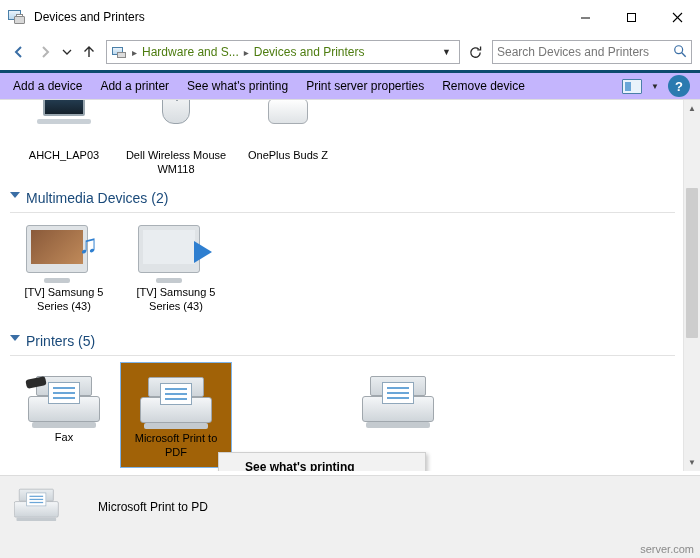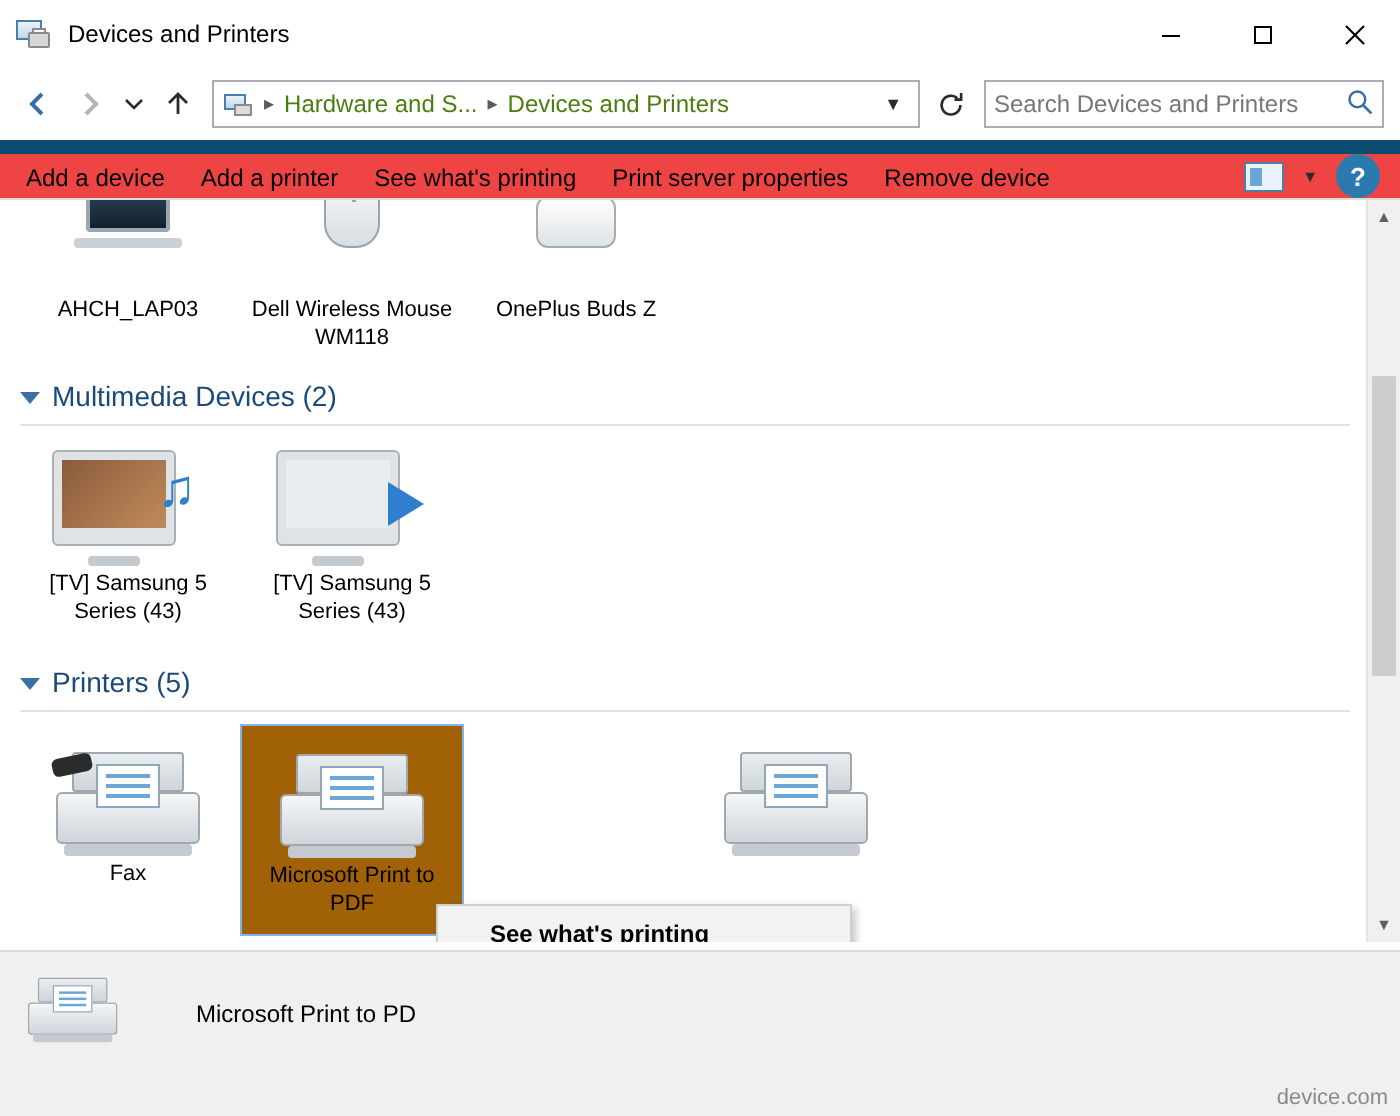--- a/index.html
+++ b/index.html
@@ -80,23 +80,23 @@
   }
   .searchbox {
     width:200px; height:24px; border:1px solid #abadb3; background:#fff;
     display:flex; align-items:center; padding:0 4px; margin-left:4px;
   }
   .searchbox .ph { color:#777; font-size:12px; flex:1 1 auto; white-space:nowrap; overflow:hidden; }
   .searchbox .mag { color:#3a6ea5; }
 
   
   .cmdbar {
-    height:30px; display:flex; 
-    border-top:7px solid #0c4a6e; border-bottom:1px solid #dedede;
-    background:#ef4444; padding:0 4px; font-size:12px;
+    height:30px; display:flex; align-items:center;
+    border-top:3px solid #0c4a6e; border-bottom:1px solid #dedede;
+    background:#c4b5fd; padding:0 4px; font-size:12px;
   }
   .cmd { padding:5px 9px; color:#000; white-space:nowrap; }
   .cmd-right { margin-left:auto; display:flex; align-items:center; gap:2px; padding-right:6px; }
   .viewbtn { display:flex; align-items:center; padding:3px 4px; }
   .viewicon {
     width:20px; height:15px; border:1px solid #4a7fa8; background:#eaf3fb;
     position:relative; border-radius:1px;
   }
   .viewicon:after {
     content:""; position:absolute; left:2px; top:2px; width:6px; height:9px;
@@ -110,21 +110,21 @@
   }
 
   
   .content {
     position:relative; height:371px; background:#fff; overflow:hidden;
   }
   .scrollarea { position:absolute; left:0; top:0; right:17px; bottom:0; overflow:hidden; }
 
   
   .group {
-    display:flex; align-items:center; gap:6px; padding:6px 0 6px 10px;
+    display:flex; align-items:flex-start; gap:6px; padding:6px 0 6px 10px;
     color:#1a4a7a; font-size:14px;
   }
   .group .tri {
     width:0; height:0; border-left:5px solid transparent; border-right:5px solid transparent;
     border-top:6px solid #3a6ea5; margin-top:2px;
   }
   .divline { height:1px; background:#e2e2e2; margin:0 8px 0 10px; }
 
   .row { display:flex; gap:0px; padding-left:8px; }
   .tile {
@@ -444,13 +444,13 @@
 <div class="details">
   <span class="dicon">
     <span class="printer" style="transform:scale(0.62);transform-origin:left center;display:inline-block;">
       <span class="body"></span><span class="top"></span><span class="doc"></span><span class="shadow"></span>
     </span>
   </span>
   <span class="dtext">Microsoft Print to PD</span>
 </div>
 
 <div class="statusbar"></div>
-<div class="watermark">device.com</div>
+<div class="watermark">server.com</div>
 
 </body></html>

